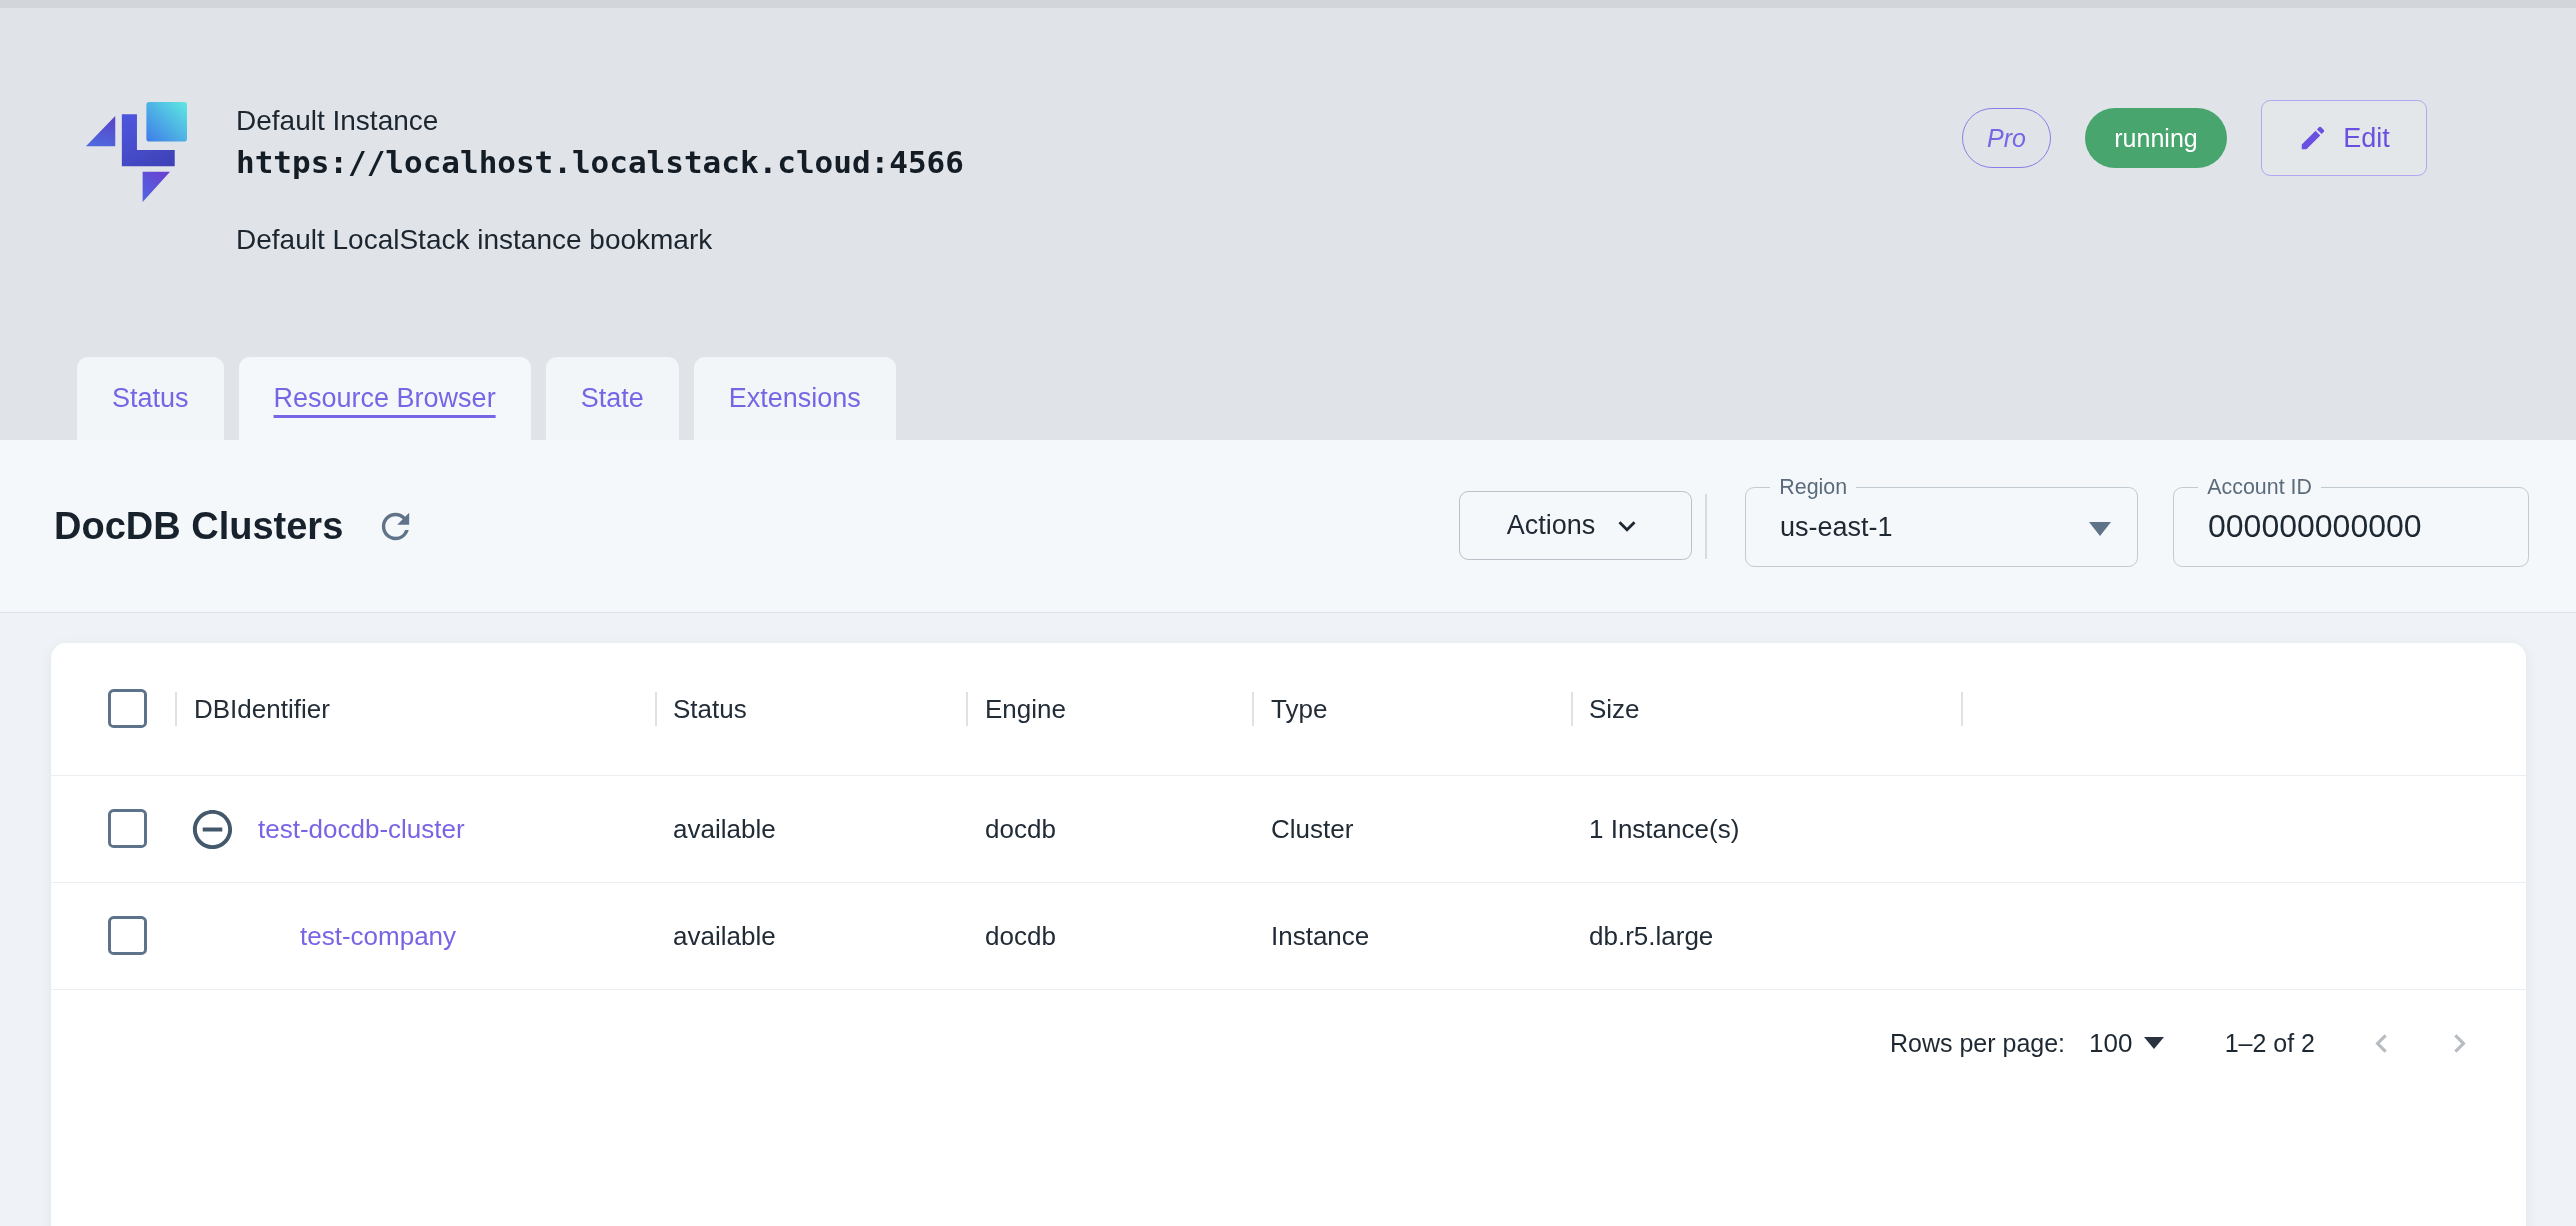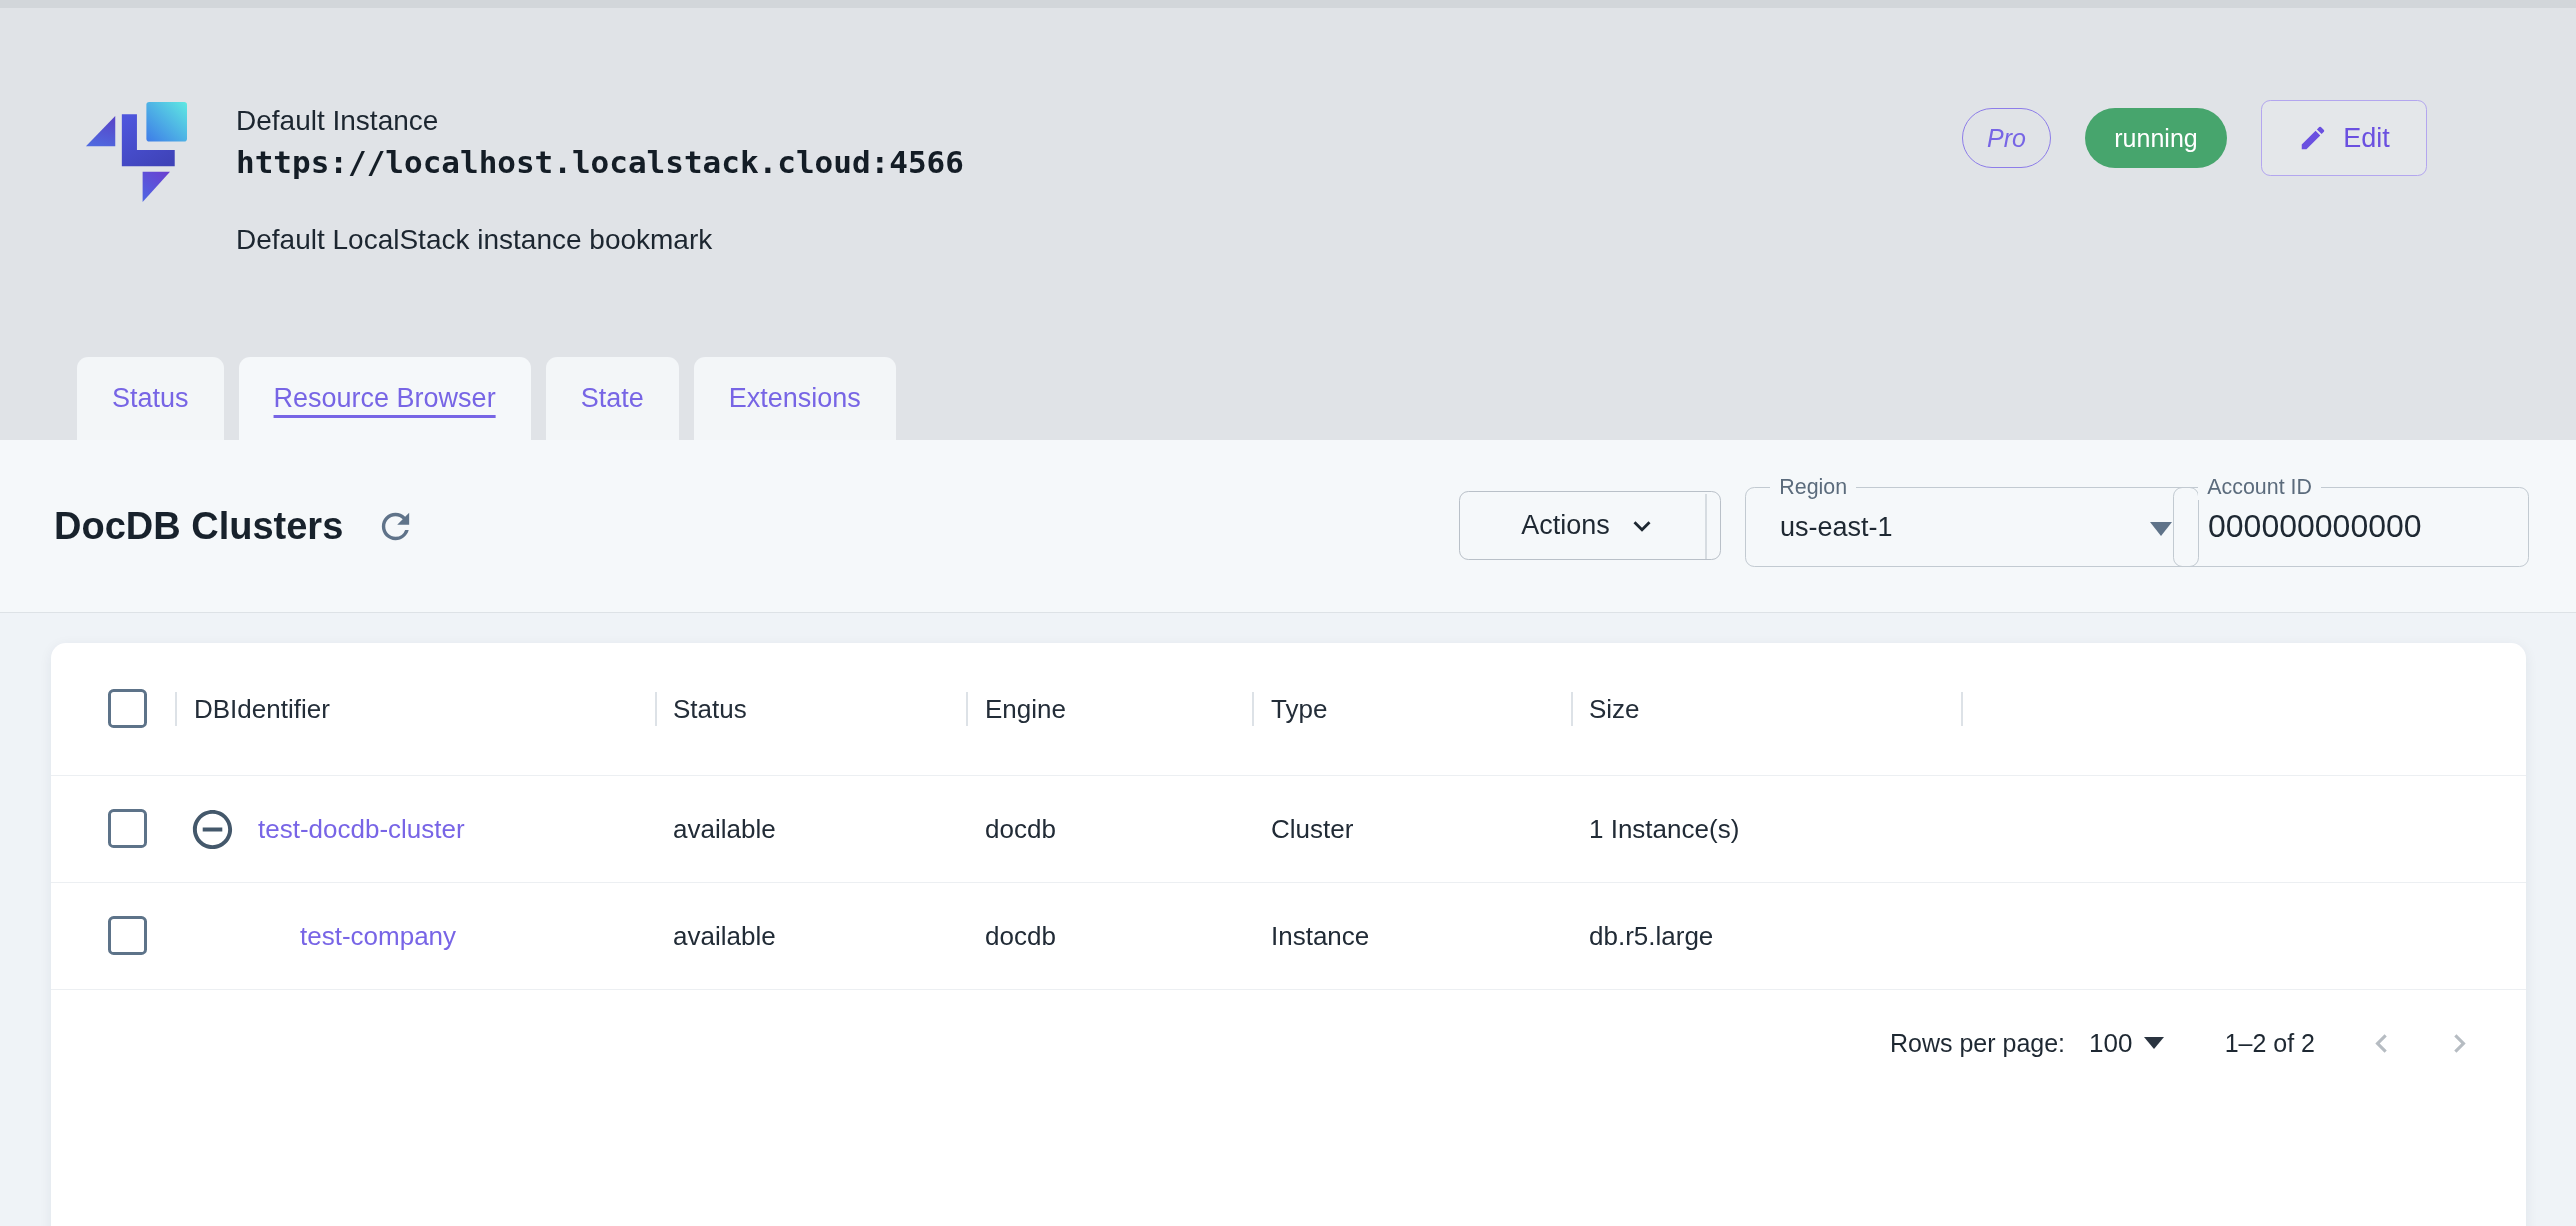--- a/index.html
+++ b/index.html
@@ -27,25 +27,25 @@
   .tab { height:83px; display:flex; align-items:center; padding:0 35px; background:#f3f6f8;
          border-radius:11.2px 11.2px 0 0; color:#7765e5; font-size:27px; cursor:pointer; }
   .tab.active { background:#f5f8fa; }
   .tab.active .tab-label { text-decoration:underline; text-decoration-thickness:2.8px; text-underline-offset:8.4px; }
 
   
   .toolbar { position:absolute; top:440px; left:0; width:100%; height:173px; background:#f5f8fa; border-bottom:1.9px solid #dde2e6; }
   .toolbar-title-wrap { position:absolute; left:54px; top:0; height:100%; display:flex; align-items:center; gap:32px; }
   .toolbar-title { font-size:38px; color:#18222c; }
   .icon-btn { background:none; border:none; cursor:pointer; display:flex; align-items:center; }
-  .btn-actions { position:absolute; left:1459px; top:51px; width:262px; height:69px; display:flex; align-items:center; justify-content:center;
+  .btn-actions { position:absolute; left:1459px; top:51px; width:233px; height:69px; display:flex; align-items:center; justify-content:center;
                  gap:15px; background:transparent; border:1.9px solid #b9c0c8; border-radius:9.3px; font-size:27px; color:#1e2832; cursor:pointer; }
   .toolbar-vdivider { position:absolute; left:1705px; top:54px; width:1.9px; height:65px; background:#d6dce1; }
   .field { position:absolute; top:47px; height:80px; border:1.9px solid #c2cad1; border-radius:9.3px; background:transparent; }
-  .field-region { left:1745px; width:454px; cursor:pointer; }
+  .field-region { left:1745px; width:393px; cursor:pointer; }
   .field-account { left:2173px; width:356px; }
   .field-label { position:absolute; top:-14px; left:24px; background:#f5f8fa; padding:0 9.3px; font-size:21.4px; color:#5b6b7c; line-height:26px; }
   .field-value { position:absolute; left:34px; top:0; height:100%; display:flex; align-items:center; font-size:27px; color:#1e2832; }
   .field-caret { position:absolute; right:26px; top:34px; width:0; height:0;
                  border-left:11.2px solid transparent; border-right:11.2px solid transparent; border-top:14px solid #5f7389; }
   .field-input { position:absolute; left:34px; top:1.9px; width:298px; height:73px; border:none; background:transparent;
                  font-size:32px; color:#1e2832; font-family:"Liberation Sans", sans-serif; outline:none; }
 
   
   .content { position:absolute; top:613px; left:0; width:100%; height:614px; background:#eff3f7; }

